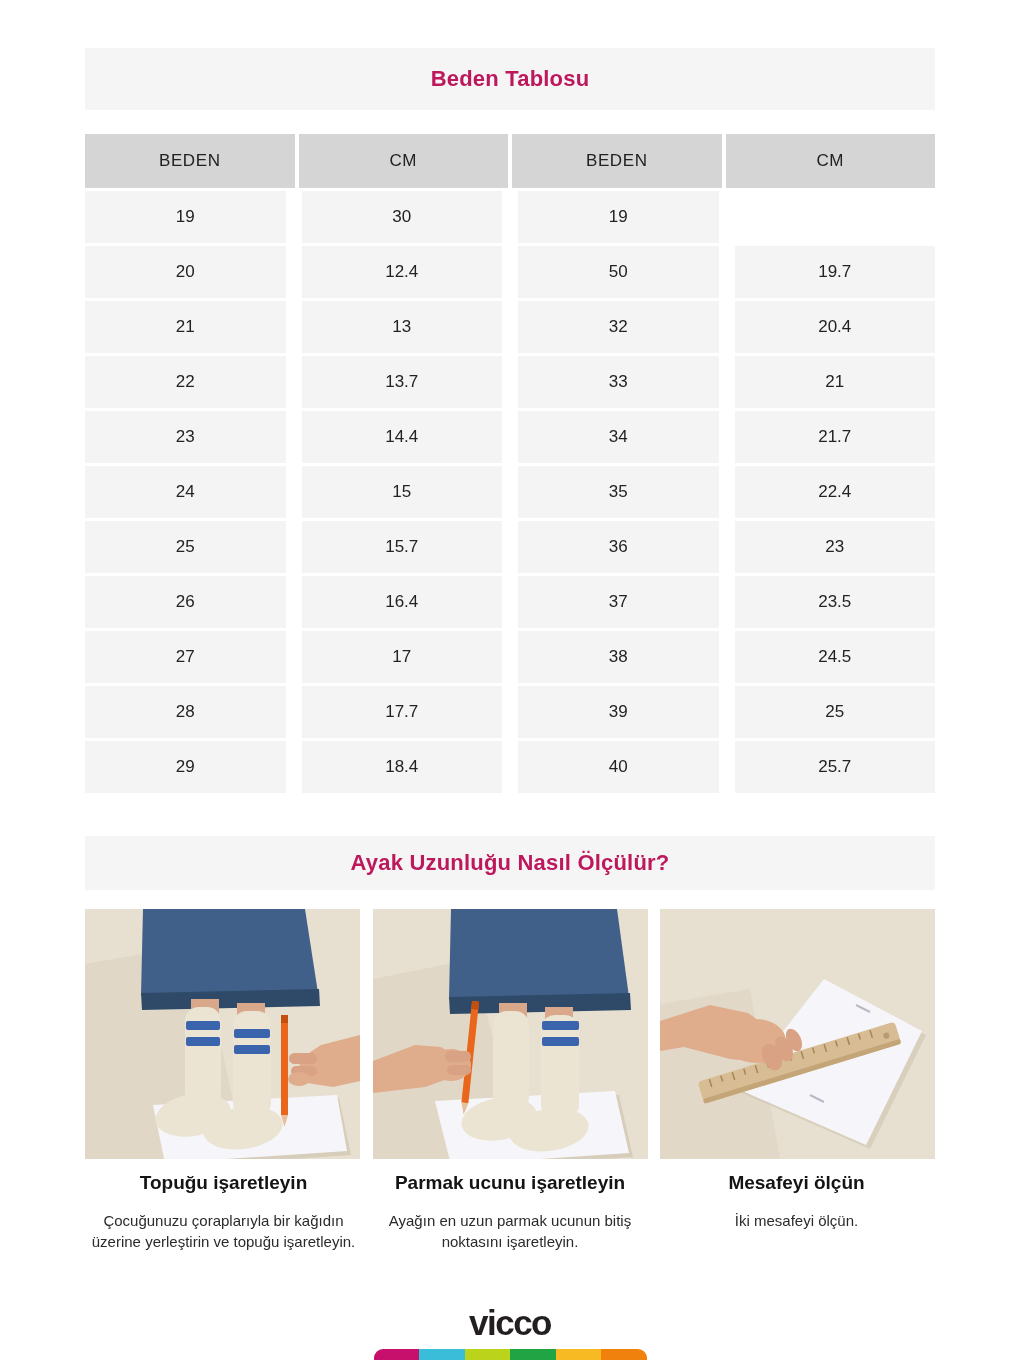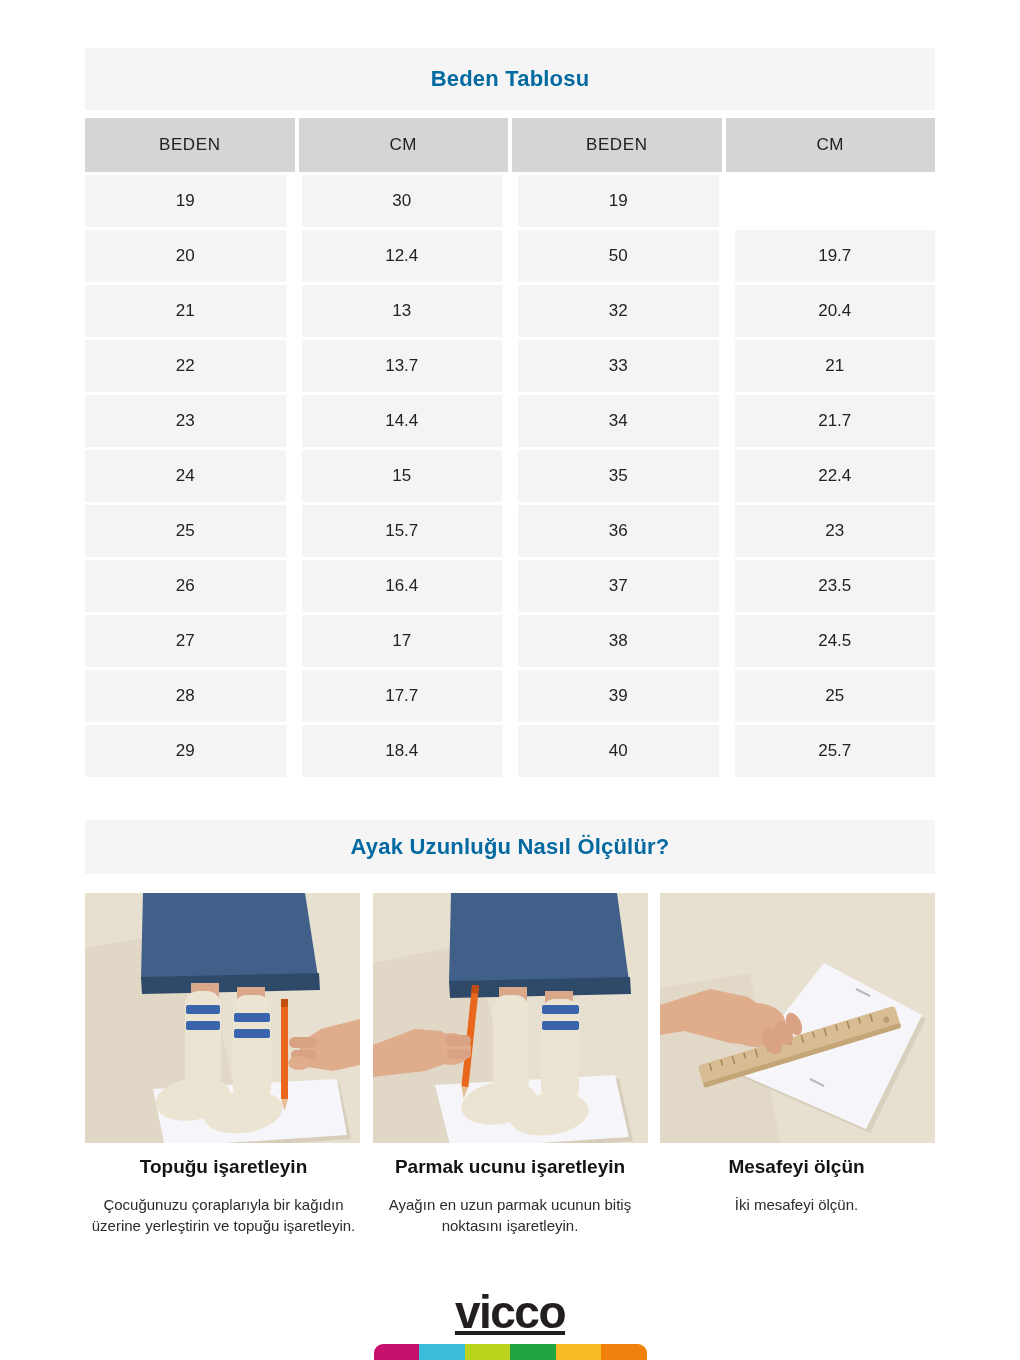--- a/index.html
+++ b/index.html
@@ -4,48 +4,48 @@
 <style>
   html,body { margin:0; padding:0; }
   body {
     width:1020px; height:1360px; background:#ffffff; overflow:hidden;
     font-family:"Liberation Sans", sans-serif; color:#1d1d1f;
   }
   .wrap { width:850px; margin:0 auto; }
 
   .panel {
     background:#f5f5f5; display:flex; align-items:center; justify-content:center;
-    font-weight:700; font-size:22px; letter-spacing:.2px; color:#0369a1;
+    font-weight:700; font-size:22px; letter-spacing:.2px; color:#be185d;
   }
   .panel.title-panel   { height:62px; margin-top:48px; }
   .panel.section-panel { height:54px; margin-top:43px; }
 
-  .table-header { display:grid; grid-template-columns:repeat(4,1fr); gap:4px; margin-top:8px; }
+  .table-header { display:grid; grid-template-columns:repeat(4,1fr); gap:4px; margin-top:24px; }
   .h-cell {
     background:#d5d5d5; height:54px; display:flex; align-items:center; justify-content:center;
     font-size:17px; letter-spacing:.6px; color:#222;
   }
   .t-body { display:flex; flex-direction:column; gap:3px; margin-top:3px; }
   .t-row  { display:grid; grid-template-columns:repeat(4,1fr); gap:16px; }
   .t-cell {
     background:#f4f4f4; height:52px; display:flex; align-items:center; justify-content:center;
     font-size:17px; color:#232323;
   }
 
   .photos { display:flex; justify-content:space-between; margin-top:19px; }
   .photo  { width:275px; height:250px; display:block; }
 
   .captions { display:flex; justify-content:space-between; margin-top:13px; text-align:center; }
   .caption  { width:277px; }
   .caption h3 { font-size:19px; font-weight:700; margin:0 0 16px; color:#141414; }
   .caption p  { font-size:15px; line-height:1.42; margin:0; color:#2b2b2b; }
 
   .brand {
-    text-align:center; margin-top:52px; font-size:46px; font-weight:bold;
-    letter-spacing:-1.5px; color:#231f20; line-height:1;text-decoration:underline;
+    text-align:center; margin-top:52px; font-size:35px; font-weight:bold;
+    letter-spacing:-1.5px; color:#231f20; line-height:1;
   }
   .bar {
     width:273px; height:26px; margin:9px auto 0; display:flex;
     border-radius:9px; overflow:hidden;
   }
   .bar-seg { flex:1 1 0; }
 </style>
 </head>
 <body>
 

